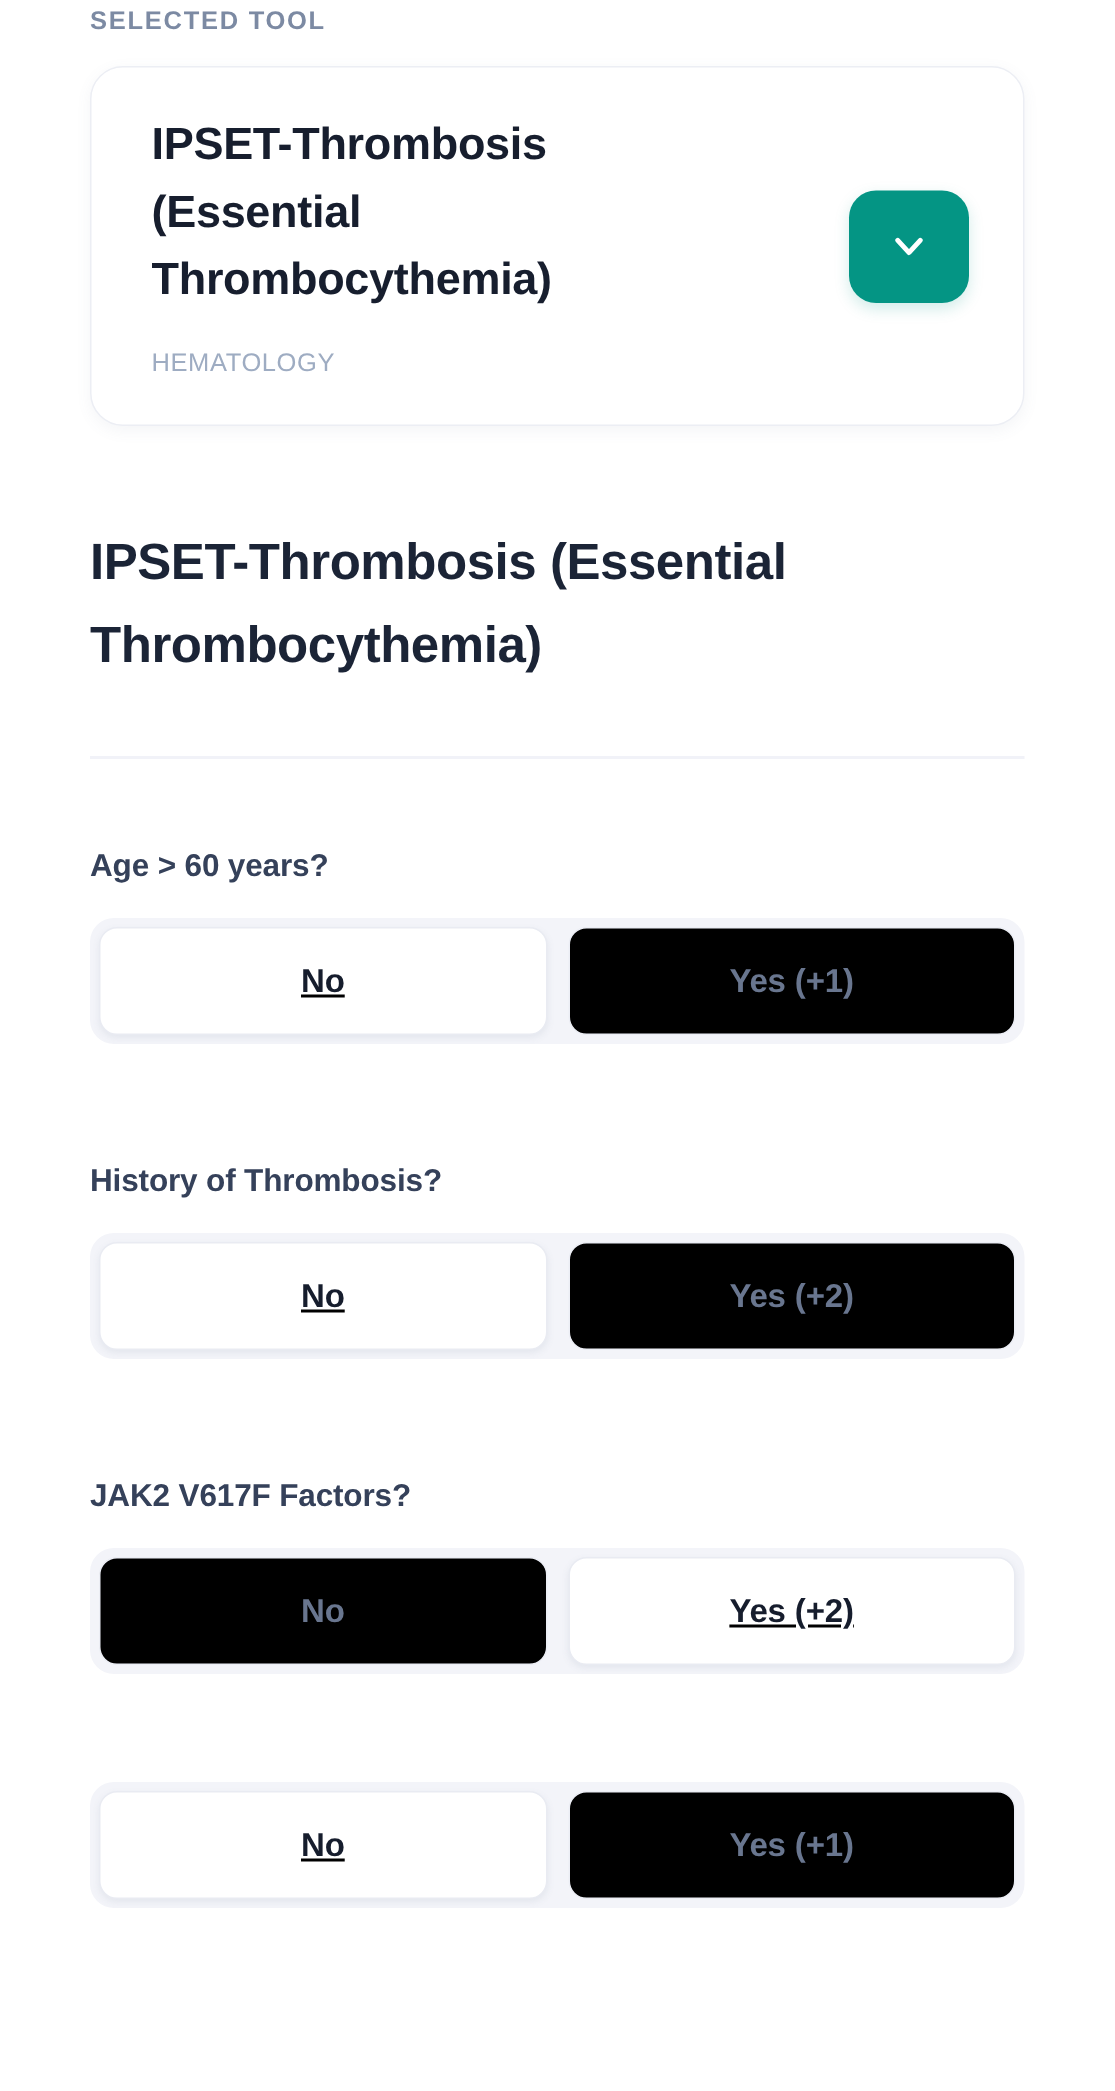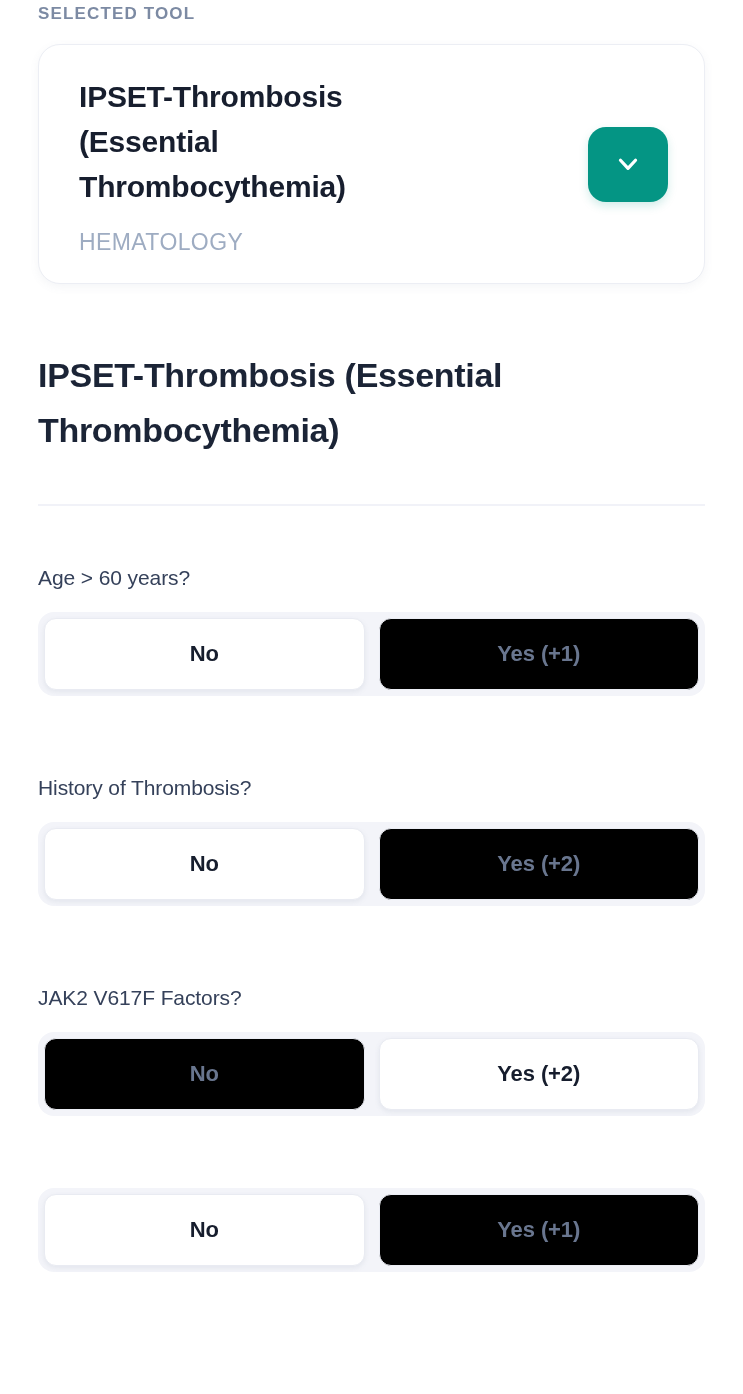--- a/index.html
+++ b/index.html
@@ -10,21 +10,21 @@
     background: #ffffff;
     font-family: "Liberation Sans", sans-serif;
     overflow: hidden;
   }
 
   .page {
     width: 743px;
     height: 1394px;
     background: #ffffff;
     position: relative;
-    padding: 0 38px;
+    padding: 0 60px;
   }
 
   
   .selected-tool-label {
     font-size: 17px;
     font-weight: 700;
     letter-spacing: 1.15px;
     color: #7c8aa3;
     text-transform: uppercase;
     padding-top: 4px;
@@ -55,21 +55,21 @@
     font-size: 30px;
     font-weight: 700;
     line-height: 45px;
     color: #171e2e;
     letter-spacing: -0.2px;
     max-width: 370px;
   }
 
   .tool-card-specialty {
     margin-top: 20px;
-    font-size: 23px;
+    font-size: 17px;
     font-weight: 400;
     letter-spacing: 0.4px;
     color: #9eacc2;
     text-transform: uppercase;
     line-height: 26px;
   }
 
   .chevron-button {
     flex: 0 0 auto;
     width: 80px;
@@ -105,34 +105,35 @@
   }
 
   
   .questions { margin-top: 0; }
 
   .question-block { margin-top: 72px; }
   .question-block:first-child { margin-top: 52px; }
 
   .question-label {
     font-size: 21px;
-    font-weight: 400;
+    font-weight: 700;
     color: #35415a;
     line-height: 40px;
     letter-spacing: -0.1px;
   }
 
   .segmented {
     margin-top: 14px;
     background: #f3f4f9;
     border-radius: 16px;
     padding: 6px;
     display: flex;
     gap: 14px;
     height: 84px;
+    text-decoration: underline;
   }
 
   .segment {
     flex: 1 1 50%;
     border-radius: 12px;
     display: flex;
     align-items: center;
     justify-content: center;
     font-size: 22px;
     font-weight: 700;

